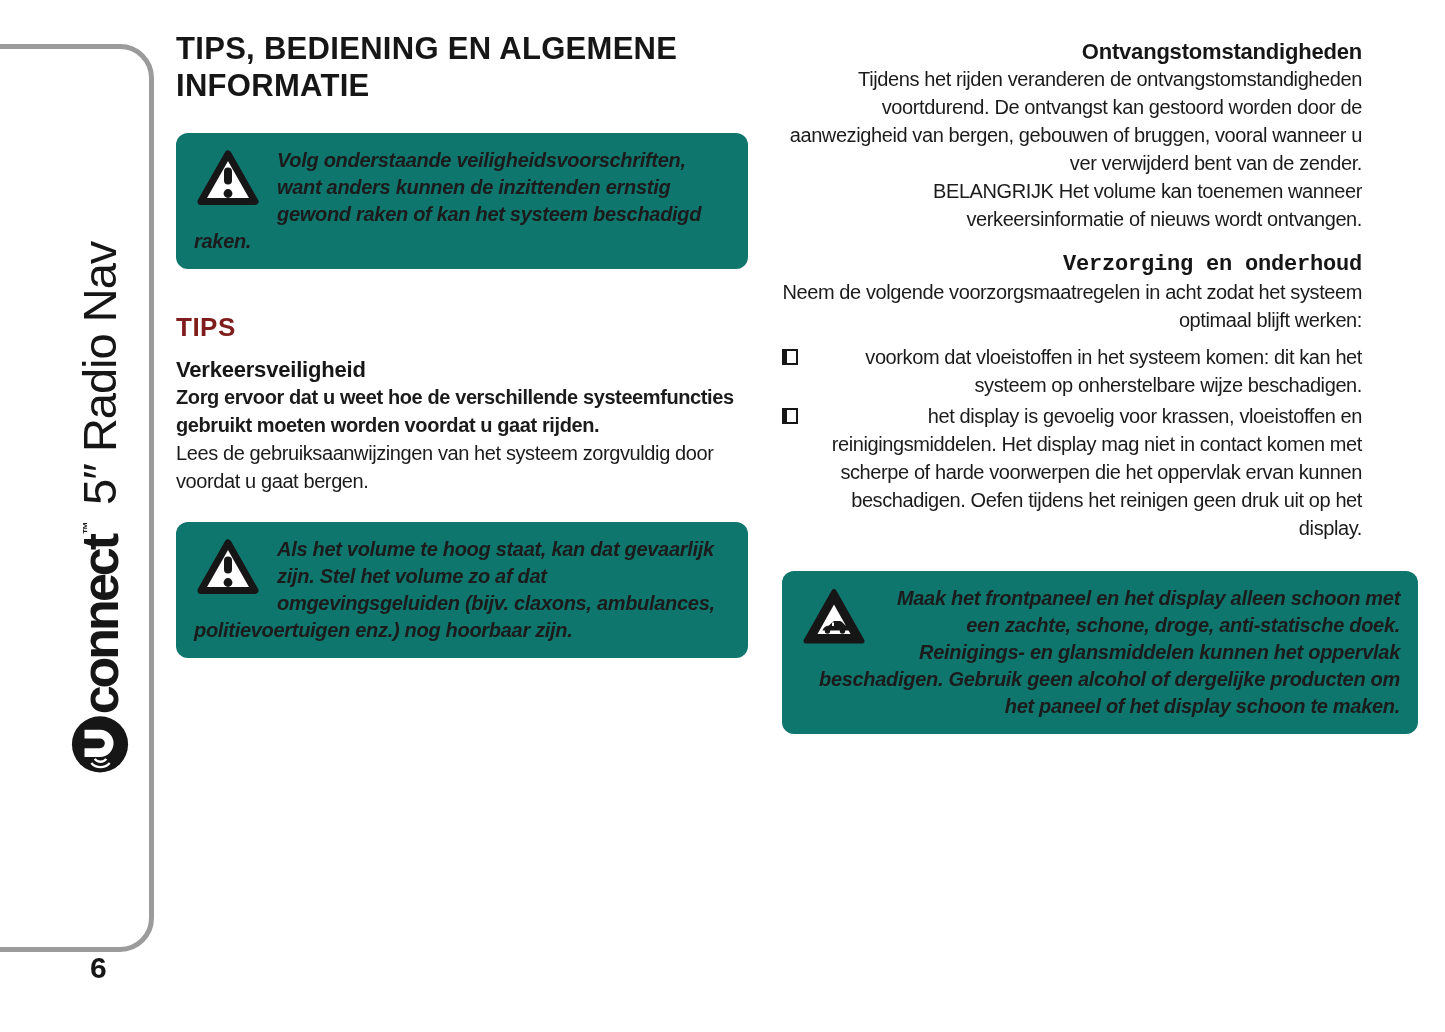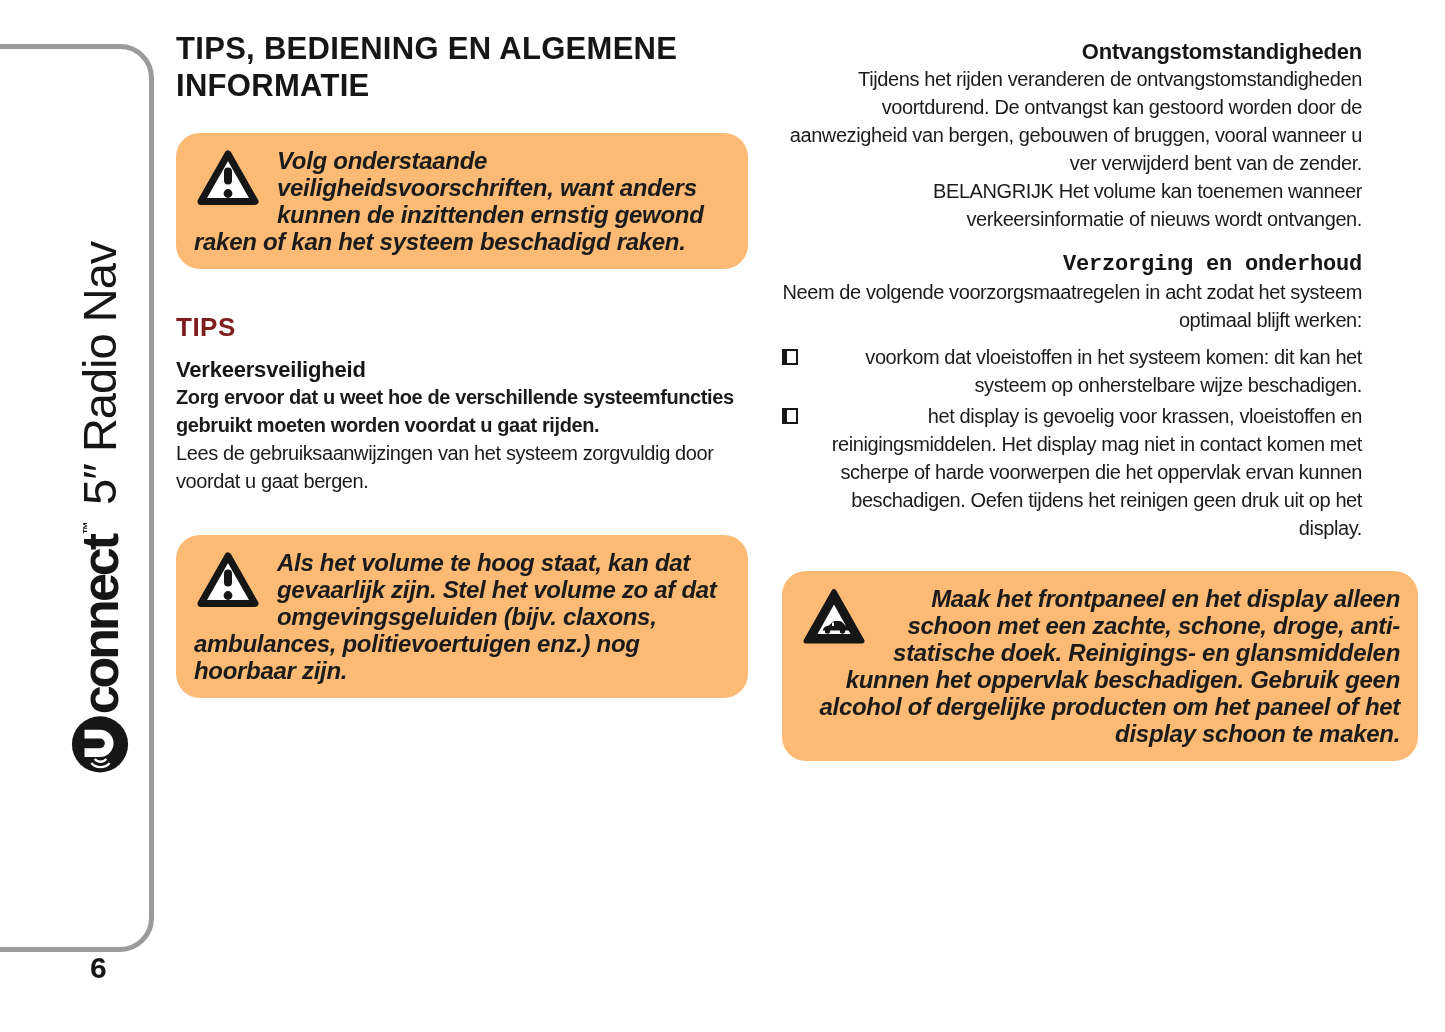--- a/index.html
+++ b/index.html
@@ -42,30 +42,30 @@
     letter-spacing:0.5px;color:#7f1d1d;
   }
   h3{
     margin:0;font-size:22px;line-height:26px;font-weight:bold;
     letter-spacing:-0.2px;color:#161616;
   }
   p.body{
     margin:0;font-size:20px;line-height:28px;letter-spacing:-0.4px;
   }
   .warnbox{
-    background:#fdba74;border-radius:24px;padding:14px 18px;
-    font-weight:bold;font-style:italic;font-size:24px;line-height:27px;
+    background:#0f766e;border-radius:12px;padding:14px 18px;
+    font-weight:bold;font-style:italic;font-size:20px;line-height:27px;
     letter-spacing:-0.3px;color:#1b1b1b;
   }
   .warnbox .wicon{float:left;width:64px;height:58px;margin:2px 17px 7px 2px;}
   .mt-box1{margin-top:29px;}
   .mt-tipshead{margin-top:16px;}
   .mt-p1{margin-top:13px;font-weight:bold;}
   .mt-p2{margin-top:6px;}
-  .mt-box2{margin-top:40px;}
+  .mt-box2{margin-top:27px;}
   .mt-h3a{margin-top:9px;}
   .mt-para{margin-top:10px;}
   .mt-important{margin-top:22px;}
   .mt-h3b{margin-top:19px;font-family:Liberation Mono, monospace;}
   .mt-intro{margin-top:13px;}
   ul.care{margin:9px 0 0;padding:0;list-style:none;}
   ul.care li{
     position:relative;padding-left:26px;margin:0 0 3px;
     font-size:20px;line-height:28px;letter-spacing:-0.4px;
   }

